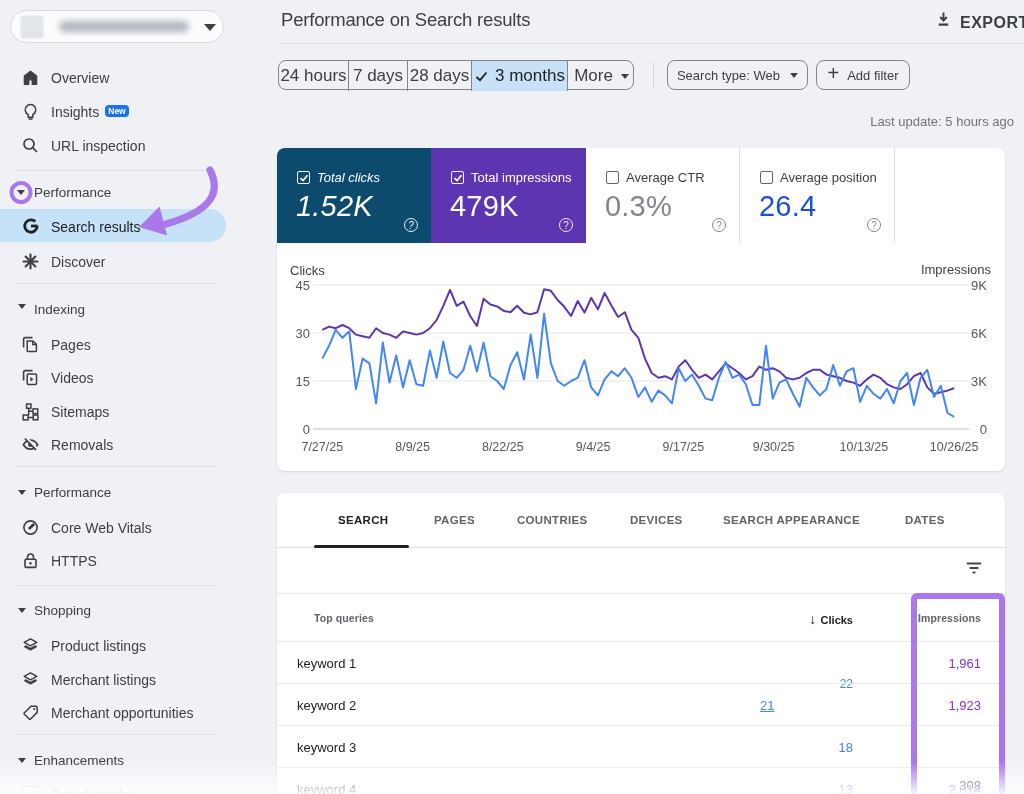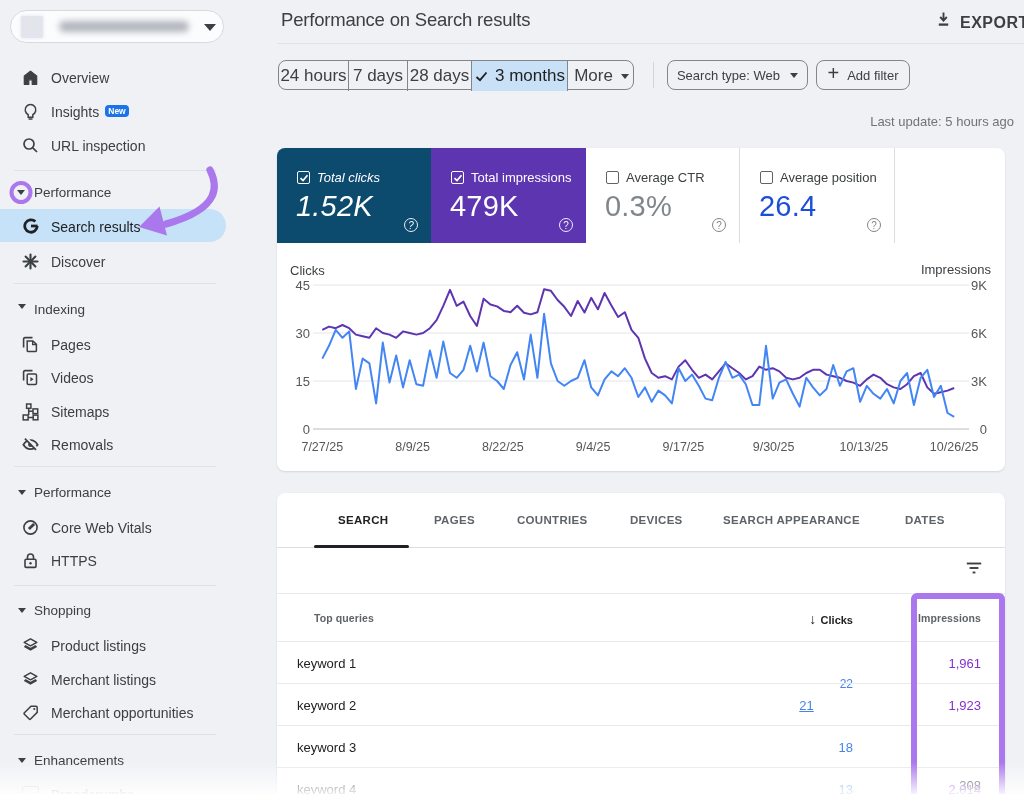--- a/index.html
+++ b/index.html
@@ -279,21 +279,21 @@
 <div class="abs thead" style="left:297px;top:612px;margin-left:17px;">Top queries</div>
 <div class="abs" style="left:760px;top:610px;width:93px;text-align:right;"><span style="font-size:14px;color:#202124;">↓</span> <span style="font-size:11px;font-weight:bold;color:#202124;">Clicks</span></div>
 <div class="abs thead" style="left:888px;top:612px;width:93px;text-align:right;">Impressions</div>
 
 <div class="rowline" style="top:641px;"></div>
 <div class="kw" style="top:656px;">keyword 1</div>
 <div class="abs" style="left:760px;top:656px;width:93px;text-align:right;font-size:12px;color:#4683ea;margin-top:21px;">22</div>
 <div class="abs" style="left:888px;top:656px;width:93px;text-align:right;font-size:13px;color:#8430ce;">1,961</div>
 <div class="rowline" style="top:683px;"></div>
 <div class="kw" style="top:698px;">keyword 2</div>
-<div class="abs" style="left:760px;top:698px;width:93px;text-align:center;font-size:13px;color:#4683ea;text-decoration:underline;">21</div>
+<div class="abs" style="left:760px;top:698px;width:93px;text-align:left;font-size:13px;color:#4683ea;text-decoration:underline;">21</div>
 <div class="abs" style="left:888px;top:698px;width:93px;text-align:right;font-size:13px;color:#8430ce;">1,923</div>
 <div class="rowline" style="top:725px;"></div>
 <div class="kw" style="top:740px;">keyword 3</div>
 <div class="abs" style="left:760px;top:740px;width:93px;text-align:right;font-size:13px;color:#4683ea;">18</div>
 <div class="abs" style="left:888px;top:740px;width:93px;text-align:right;font-size:13px;color:#0f172a;margin-top:38px;">308</div>
 <div class="rowline" style="top:767px;"></div>
 <div class="kw" style="top:782px;">keyword 4</div>
 <div class="abs" style="left:760px;top:782px;width:93px;text-align:right;font-size:13px;color:#4683ea;">13</div>
 <div class="abs" style="left:888px;top:782px;width:93px;text-align:right;font-size:13px;color:#8430ce;">2,014</div>
 

